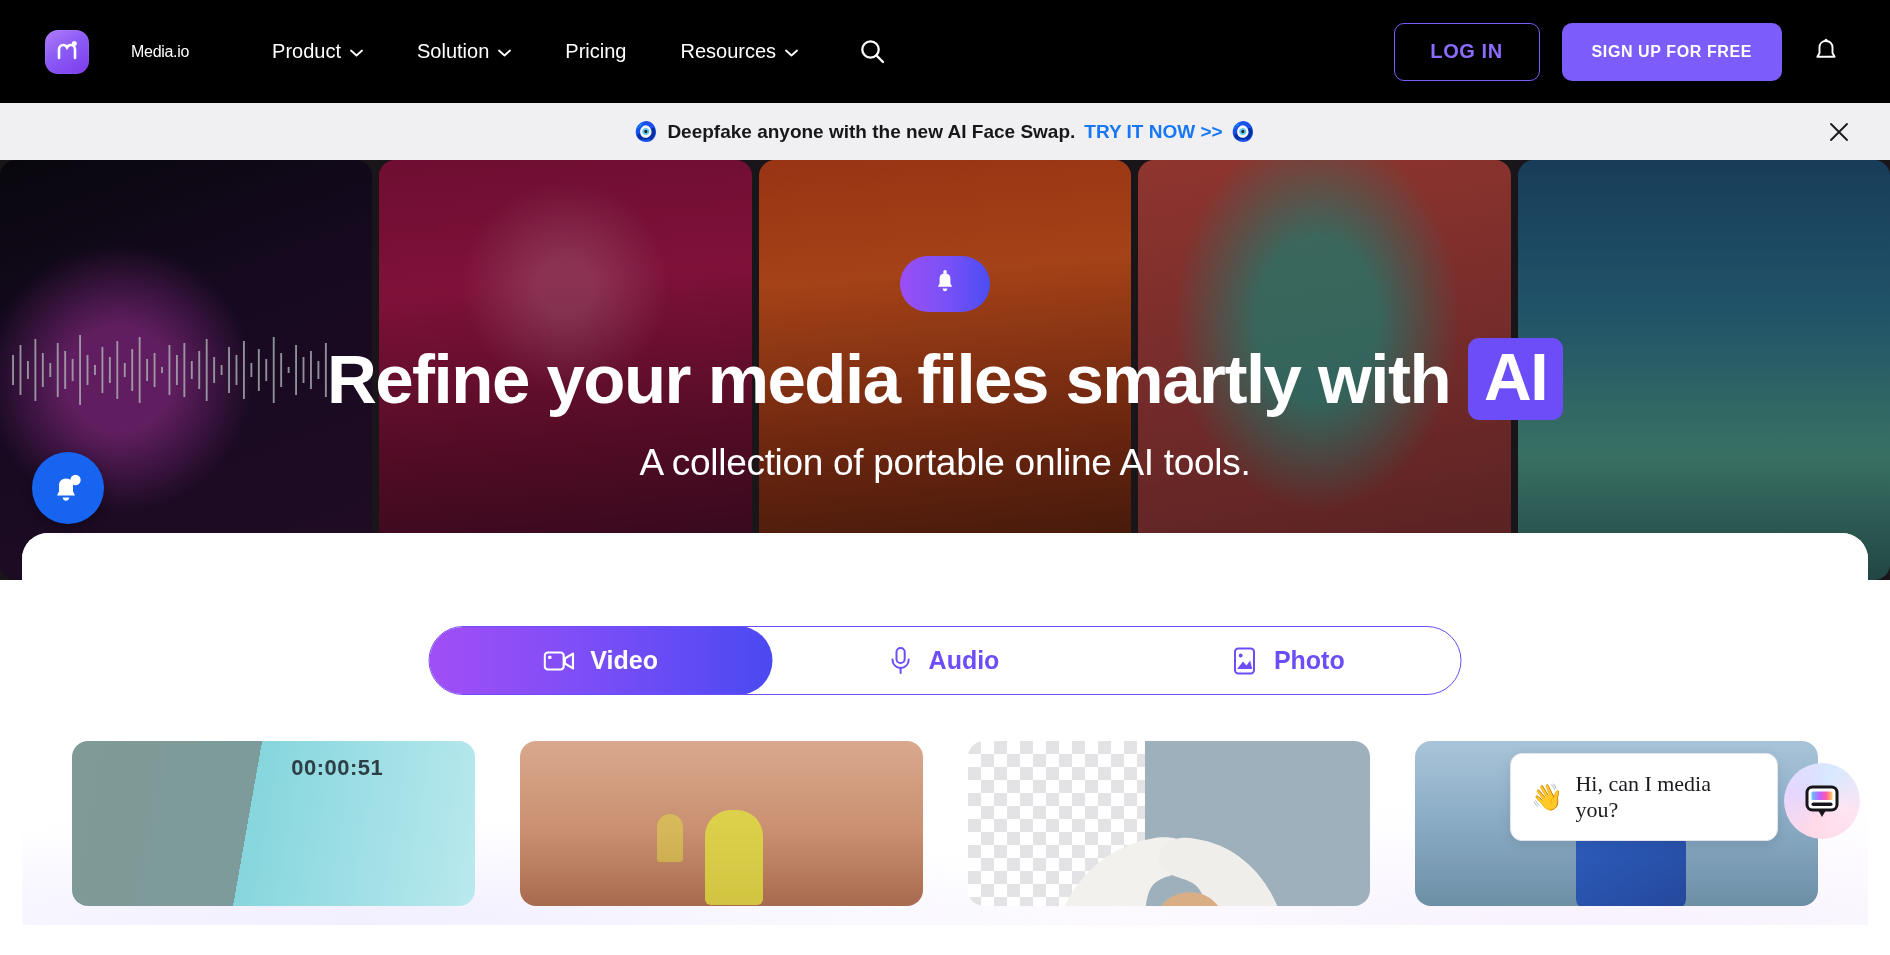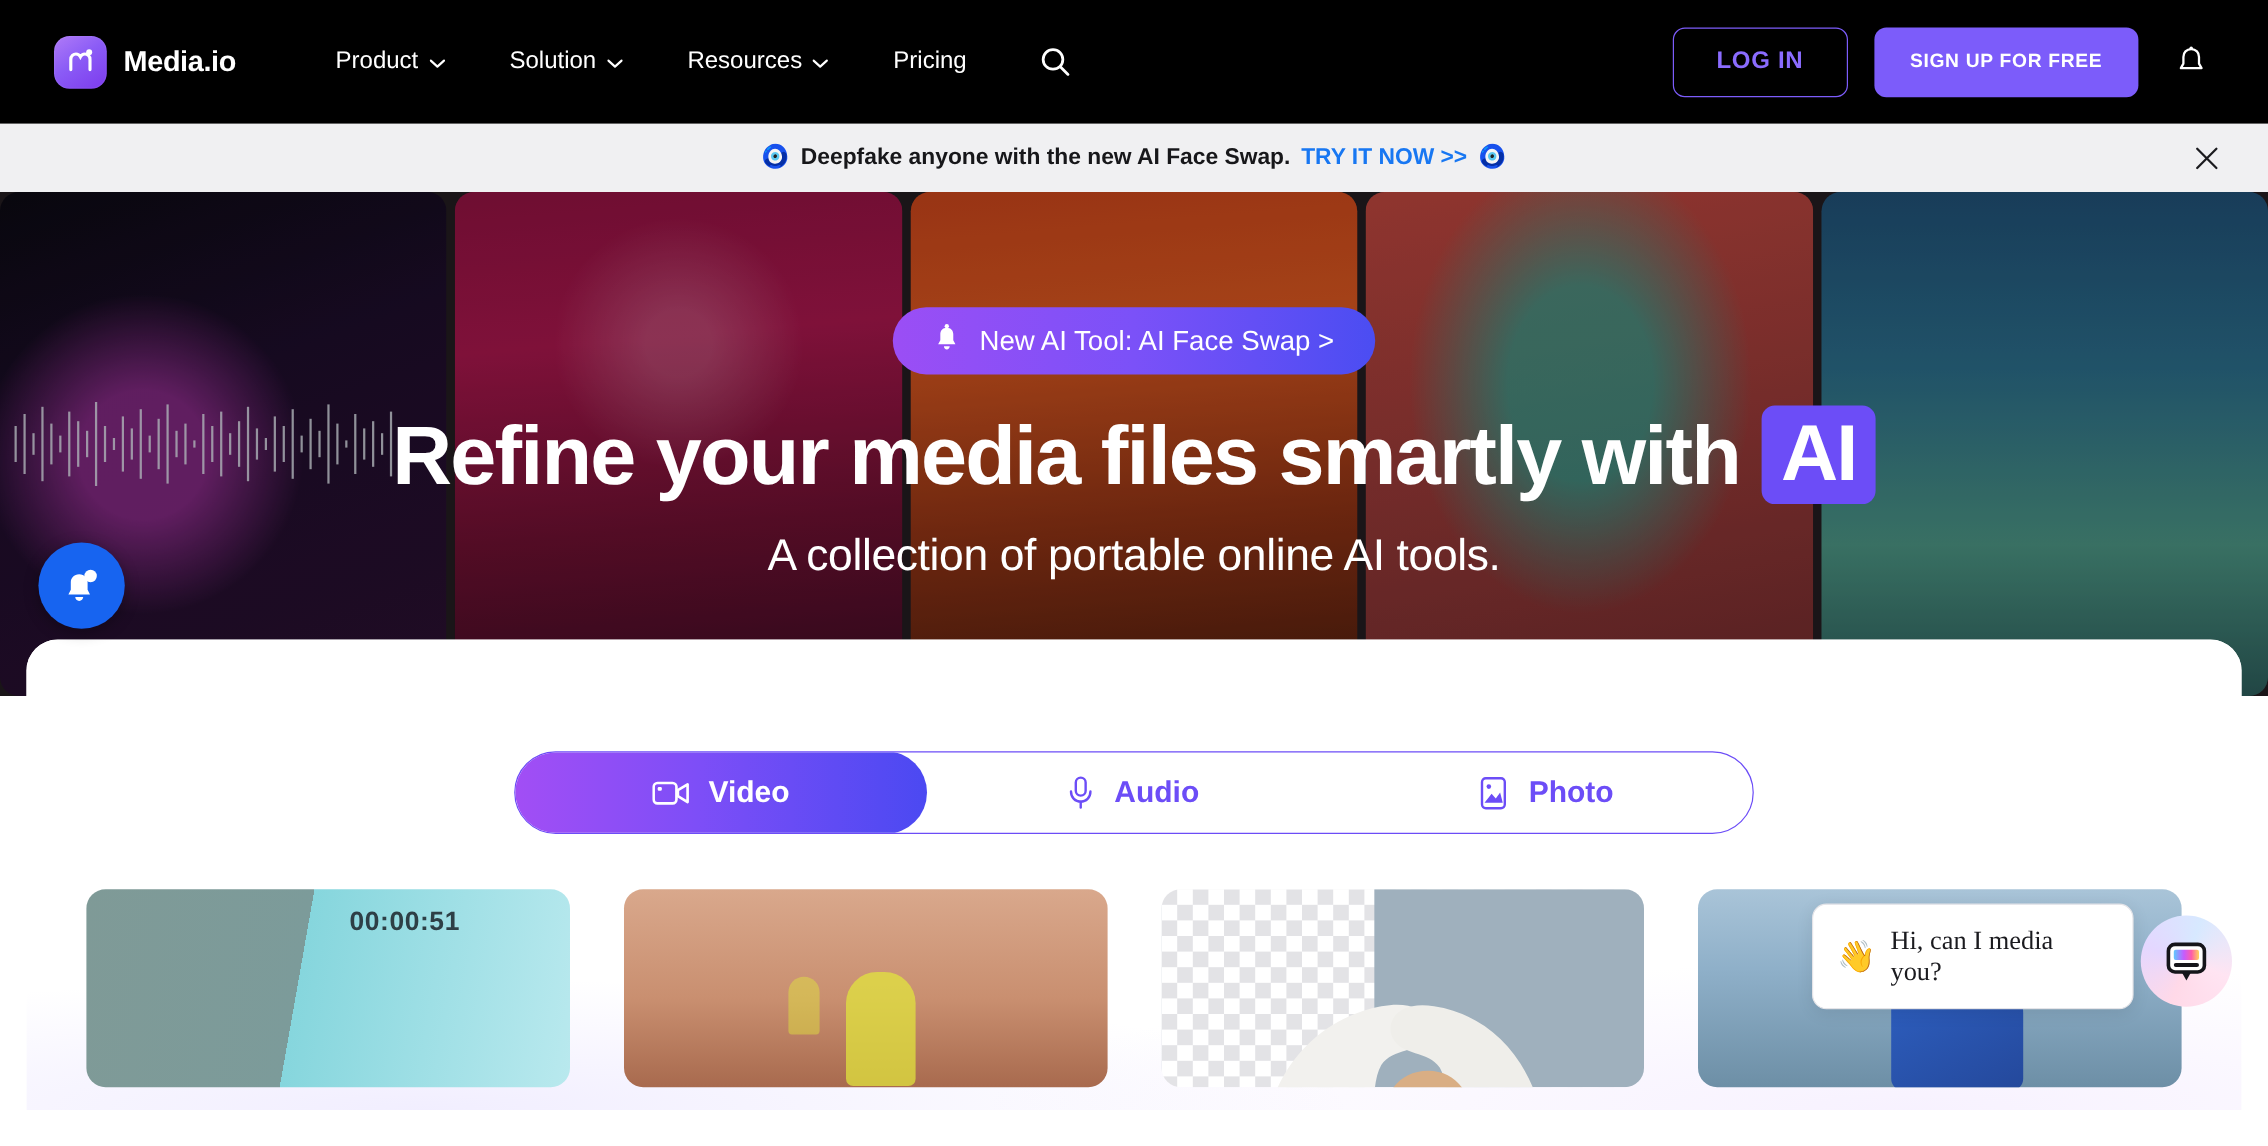--- a/index.html
+++ b/index.html
@@ -16,21 +16,21 @@
     background:#000000; display:flex; align-items:center; z-index:40;
   }
   .brand{ display:flex; align-items:center; margin-left:45px; gap:14px; }
   .logo-badge{
     width:44px; height:44px; border-radius:13px;
     background:linear-gradient(145deg,#b07bf7 0%,#8b5cf6 45%,#7c3aed 100%);
     position:relative; display:flex; align-items:center; justify-content:center;
     box-shadow:0 0 0 1px rgba(255,255,255,.06) inset;
   }
   .logo-badge svg{ display:block; }
-  .brand-name{ color:#fff; font-size:24px; font-weight:700; letter-spacing:-0.3px; }
+  .brand-name{ color:#fff; font-size:16px; font-weight:400; letter-spacing:-0.3px;margin-left:28px; }
 
   .nav{ display:flex; align-items:center; margin-left:56px; gap:0; }
   .nav-item{
     display:flex; align-items:center; gap:9px;
     color:#ffffff; font-size:20px; font-weight:400;
     padding:0 27px; height:103px; line-height:103px; cursor:pointer;
   }
   .caret{ display:inline-block; width:13px; height:8px; position:relative; top:1px; }
   .caret svg{ display:block; }
 
@@ -225,29 +225,29 @@
     </div>
     <div class="nav-item">
       <span>Solution</span>
       <span class="caret">
         <svg width="13" height="8" viewBox="0 0 13 8">
             <path d="M1 1.5 L6.5 6.5 L12 1.5" stroke="#fff" stroke-width="1.8" fill="none" stroke-linecap="round" stroke-linejoin="round"></path>
           </svg>
       </span>
     </div>
     <div class="nav-item">
+      <span>Pricing</span>
+    </div>
+    <div class="nav-item">
       <span>Resources</span>
       <span class="caret">
         <svg width="13" height="8" viewBox="0 0 13 8">
             <path d="M1 1.5 L6.5 6.5 L12 1.5" stroke="#fff" stroke-width="1.8" fill="none" stroke-linecap="round" stroke-linejoin="round"></path>
           </svg>
       </span>
-    </div>
-    <div class="nav-item">
-      <span>Pricing</span>
     </div>
     <div class="search-btn">
       <svg width="27" height="27" viewBox="0 0 27 27">
         <circle cx="11.5" cy="11.5" r="8.2" stroke="#fff" stroke-width="2.3" fill="none"></circle>
         <path d="M17.6 17.6 L24 24" stroke="#fff" stroke-width="2.3" stroke-linecap="round"></path>
       </svg>
     </div>
   </nav>
 
   <div class="header-right">
@@ -336,21 +336,20 @@
 
   <div class="hero-content">
     <div class="pill">
       <span>
         <svg width="22" height="25" viewBox="0 0 22 25">
           <path d="M11 4.2 C7.6 4.2 5.6 6.6 5.6 9.6 V14.6 L3.8 17.8 H18.2 L16.4 14.6 V9.6 C16.4 6.6 14.4 4.2 11 4.2 Z" fill="#fff"></path>
           <circle cx="11" cy="2.9" r="1.8" fill="#fff"></circle>
           <path d="M8.6 19.6 H13.4 C13.4 21.2 12.3 22.2 11 22.2 C9.7 22.2 8.6 21.2 8.6 19.6 Z" fill="#fff"></path>
         </svg>
       </span>
-      <span>New AI Tool: AI Face Swap &gt;</span>
     </div>
 
     <div class="headline">
       <span>Refine your media files smartly with</span>
       <span class="ai-chip">AI</span>
     </div>
 
     <div class="subhead">A collection of portable online AI tools.</div>
   </div>
 </div>

